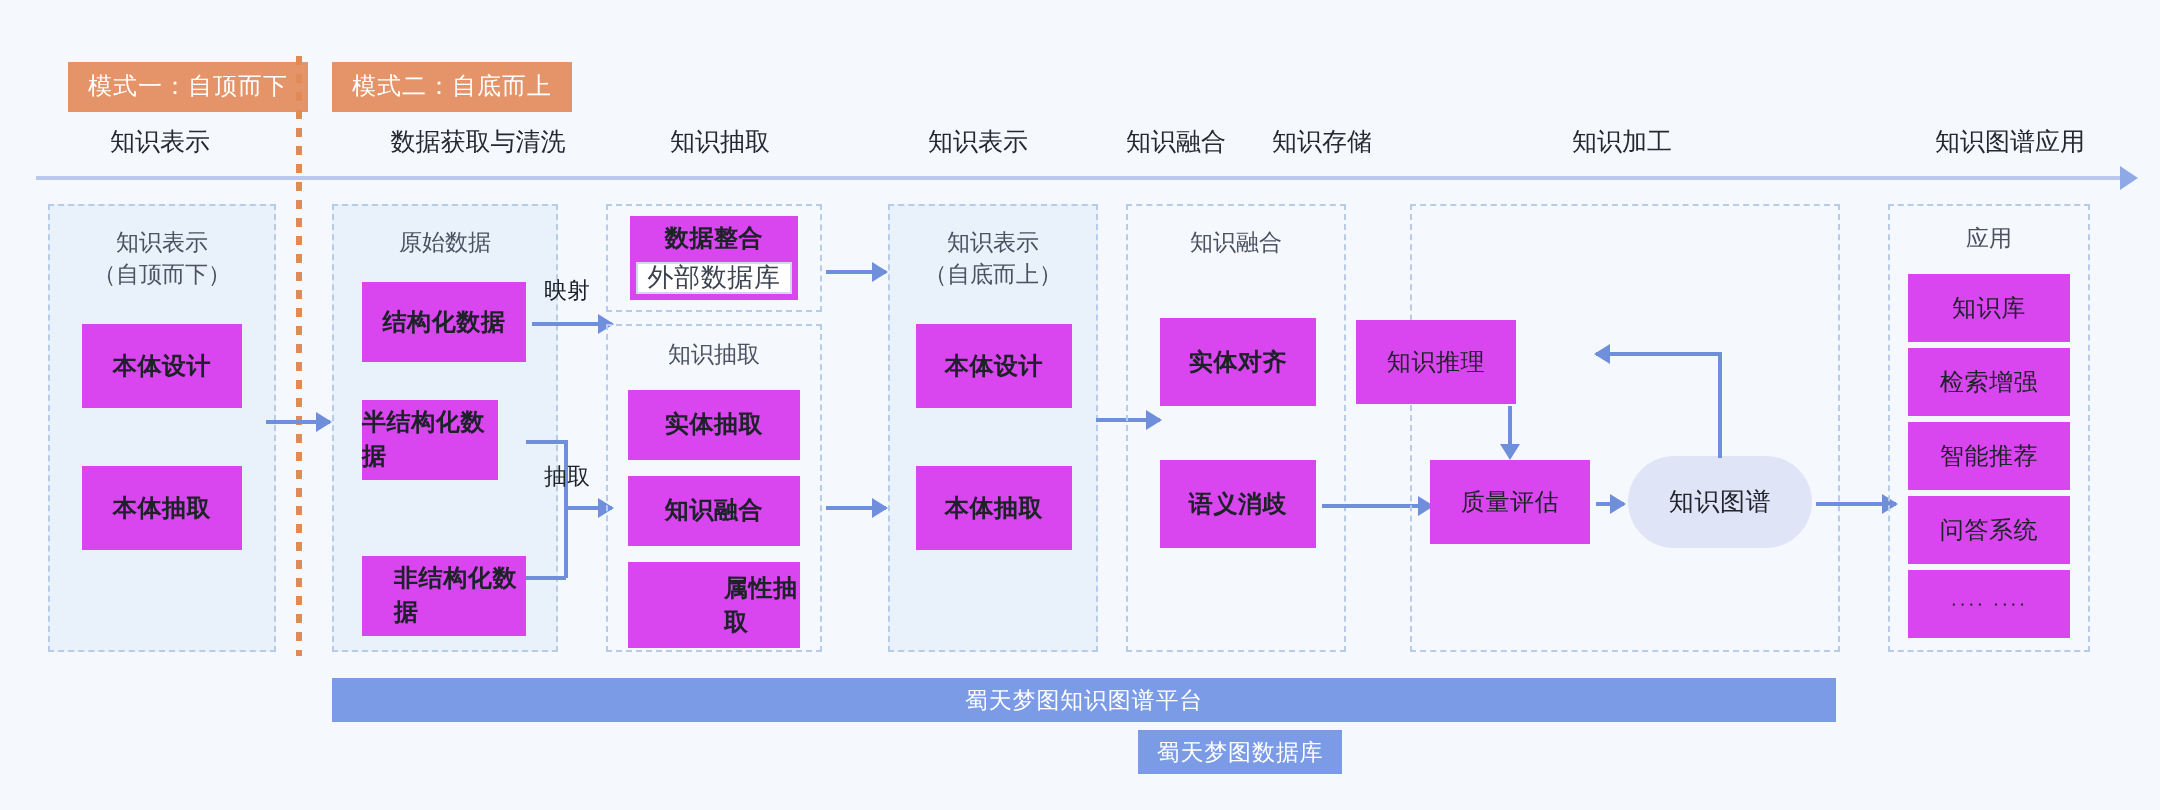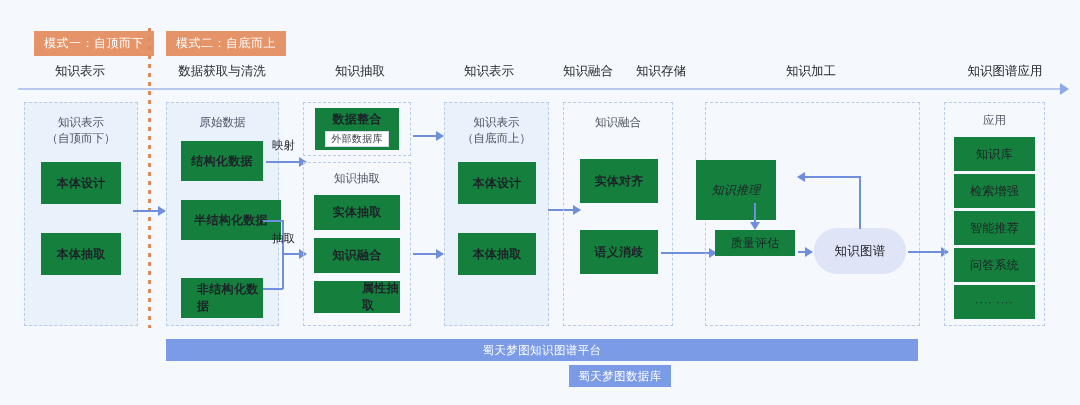--- a/index.html
+++ b/index.html
@@ -72,21 +72,21 @@
     left:0;right:0;
     text-align:center;
     font-size:11.5px;
     color:#4a5160;
     line-height:15px;
   }
 
   
   .node{
     position:absolute;
-    background:#15803d;
+    background:#d946ef;
     box-sizing:border-box;
     display:flex;
     flex-direction:column;
     align-items:center;
     justify-content:center;
     font-size:12px;
     font-weight:bold;
     color:#1d2128;
     letter-spacing:.3px;
   }
@@ -95,21 +95,21 @@
     border-radius:34px;
     font-weight:normal;
     font-size:12.5px;
     color:#20242b;
   }
   .node.plain-weight{font-weight:normal;}
   .subchip{
     margin-top:3px;
     background:#ffffff;
     border:1px solid #d2d9ee;
-    font-size:10px;
+    font-size:13px;
     font-weight:normal;
     color:#3c4250;
     padding:1px 5px;
     line-height:12px;
   }
 
   
   .arrow-h{
     position:absolute;
     height:1.5px;
@@ -176,21 +176,21 @@
 </style>
 </head>
 <body>
 
 <div id="stage">
 
   <div class="badge" style="left:34px;top:31px;">模式一：自顶而下</div>
   <div class="badge" style="left:166px;top:31px;">模式二：自底而上</div>
 
   <div class="phase" style="left:80px;top:63px;">知识表示</div>
-  <div class="phase" style="left:222px;top:63px;">数据获取与清洗</div>
+  <div class="phase" style="left:239px;top:63px;">数据获取与清洗</div>
   <div class="phase" style="left:360px;top:63px;">知识抽取</div>
   <div class="phase" style="left:489px;top:63px;">知识表示</div>
   <div class="phase" style="left:588px;top:63px;">知识融合</div>
   <div class="phase" style="left:661px;top:63px;">知识存储</div>
   <div class="phase" style="left:811px;top:63px;">知识加工</div>
   <div class="phase" style="left:1005px;top:63px;">知识图谱应用</div>
 
   <div class="axis"></div>
   <div class="axis-head"></div>
 
@@ -202,21 +202,21 @@
   </div>
   <div class="node" style="left:41px;top:162px;width:80px;height:42px;">本体设计</div>
   <div class="node" style="left:41px;top:233px;width:80px;height:42px;">本体抽取</div>
 
   <div class="arrow-h" style="left:133px;top:210px;width:32px;"></div>
 
   <div class="panel tinted" style="left:166px;top:102px;width:113px;height:224px;">
     <div class="panel-title" style="top:12px;">原始数据</div>
   </div>
   <div class="node" style="left:181px;top:141px;width:82px;height:40px;">结构化数据</div>
-  <div class="node" style="left:181px;top:200px;width:100px;height:40px;">半结构化数据</div>
+  <div class="node" style="left:181px;top:200px;width:68px;height:40px;">半结构化数据</div>
   <div class="node" style="left:181px;top:278px;width:82px;height:40px;padding-left:16px;">非结构化数据</div>
 
   <div class="arrow-h" style="left:266px;top:161px;width:40px;"></div>
   <div class="arrow-label" style="left:272px;top:138px;">映射</div>
 
   <div class="bracket-h" style="left:263px;top:220px;width:20px;"></div>
   <div class="bracket-h" style="left:263px;top:288px;width:20px;"></div>
   <div class="bracket-v" style="left:282px;top:220px;height:69px;"></div>
   <div class="arrow-h" style="left:282px;top:253px;width:24px;"></div>
   <div class="arrow-label" style="left:272px;top:231px;">抽取</div>
@@ -225,21 +225,21 @@
   <div class="node" style="left:315px;top:108px;width:84px;height:42px;">
     <span>数据整合</span>
     <span class="subchip">外部数据库</span>
   </div>
 
   <div class="panel plain" style="left:303px;top:162px;width:108px;height:164px;">
     <div class="panel-title" style="top:8px;">知识抽取</div>
   </div>
   <div class="node" style="left:314px;top:195px;width:86px;height:35px;">实体抽取</div>
   <div class="node" style="left:314px;top:238px;width:86px;height:35px;">知识融合</div>
-  <div class="node" style="left:314px;top:281px;width:86px;height:32px;padding-left:48px;">属性抽取</div>
+  <div class="node" style="left:314px;top:281px;width:86px;height:43px;padding-left:48px;">属性抽取</div>
 
   <div class="arrow-h" style="left:413px;top:135px;width:30px;"></div>
   <div class="arrow-h" style="left:413px;top:253px;width:30px;"></div>
 
   <div class="panel tinted" style="left:444px;top:102px;width:105px;height:224px;">
     <div class="panel-title" style="top:12px;">知识表示</div>
     <div class="panel-title" style="top:28px;">（自底而上）</div>
   </div>
   <div class="node" style="left:458px;top:162px;width:78px;height:42px;">本体设计</div>
   <div class="node" style="left:458px;top:233px;width:78px;height:42px;">本体抽取</div>
@@ -248,22 +248,22 @@
 
   <div class="panel plain" style="left:563px;top:102px;width:110px;height:224px;">
     <div class="panel-title" style="top:12px;">知识融合</div>
   </div>
   <div class="node" style="left:580px;top:159px;width:78px;height:44px;">实体对齐</div>
   <div class="node" style="left:580px;top:230px;width:78px;height:44px;">语义消歧</div>
 
   <div class="arrow-h" style="left:661px;top:252px;width:55px;"></div>
 
   <div class="panel plain" style="left:705px;top:102px;width:215px;height:224px;"></div>
-  <div class="node plain-weight" style="left:696px;top:160px;width:80px;height:60px;font-style:italic;">知识推理</div>
-  <div class="node plain-weight" style="left:715px;top:230px;width:80px;height:26px;">质量评估</div>
+  <div class="node plain-weight" style="left:678px;top:160px;width:80px;height:42px;">知识推理</div>
+  <div class="node plain-weight" style="left:715px;top:230px;width:80px;height:42px;">质量评估</div>
   <div class="node pill" style="left:814px;top:228px;width:92px;height:46px;">知识图谱</div>
 
   <div class="arrow-v" style="left:754px;top:203px;height:20px;"></div>
 
   <div class="arrow-h" style="left:798px;top:251px;width:14px;"></div>
 
   <div class="line-v" style="left:859px;top:176px;height:53px;"></div>
   <div class="arrow-h left" style="left:798px;top:176px;width:62px;"></div>
 
   <div class="arrow-h" style="left:908px;top:251px;width:40px;"></div>

